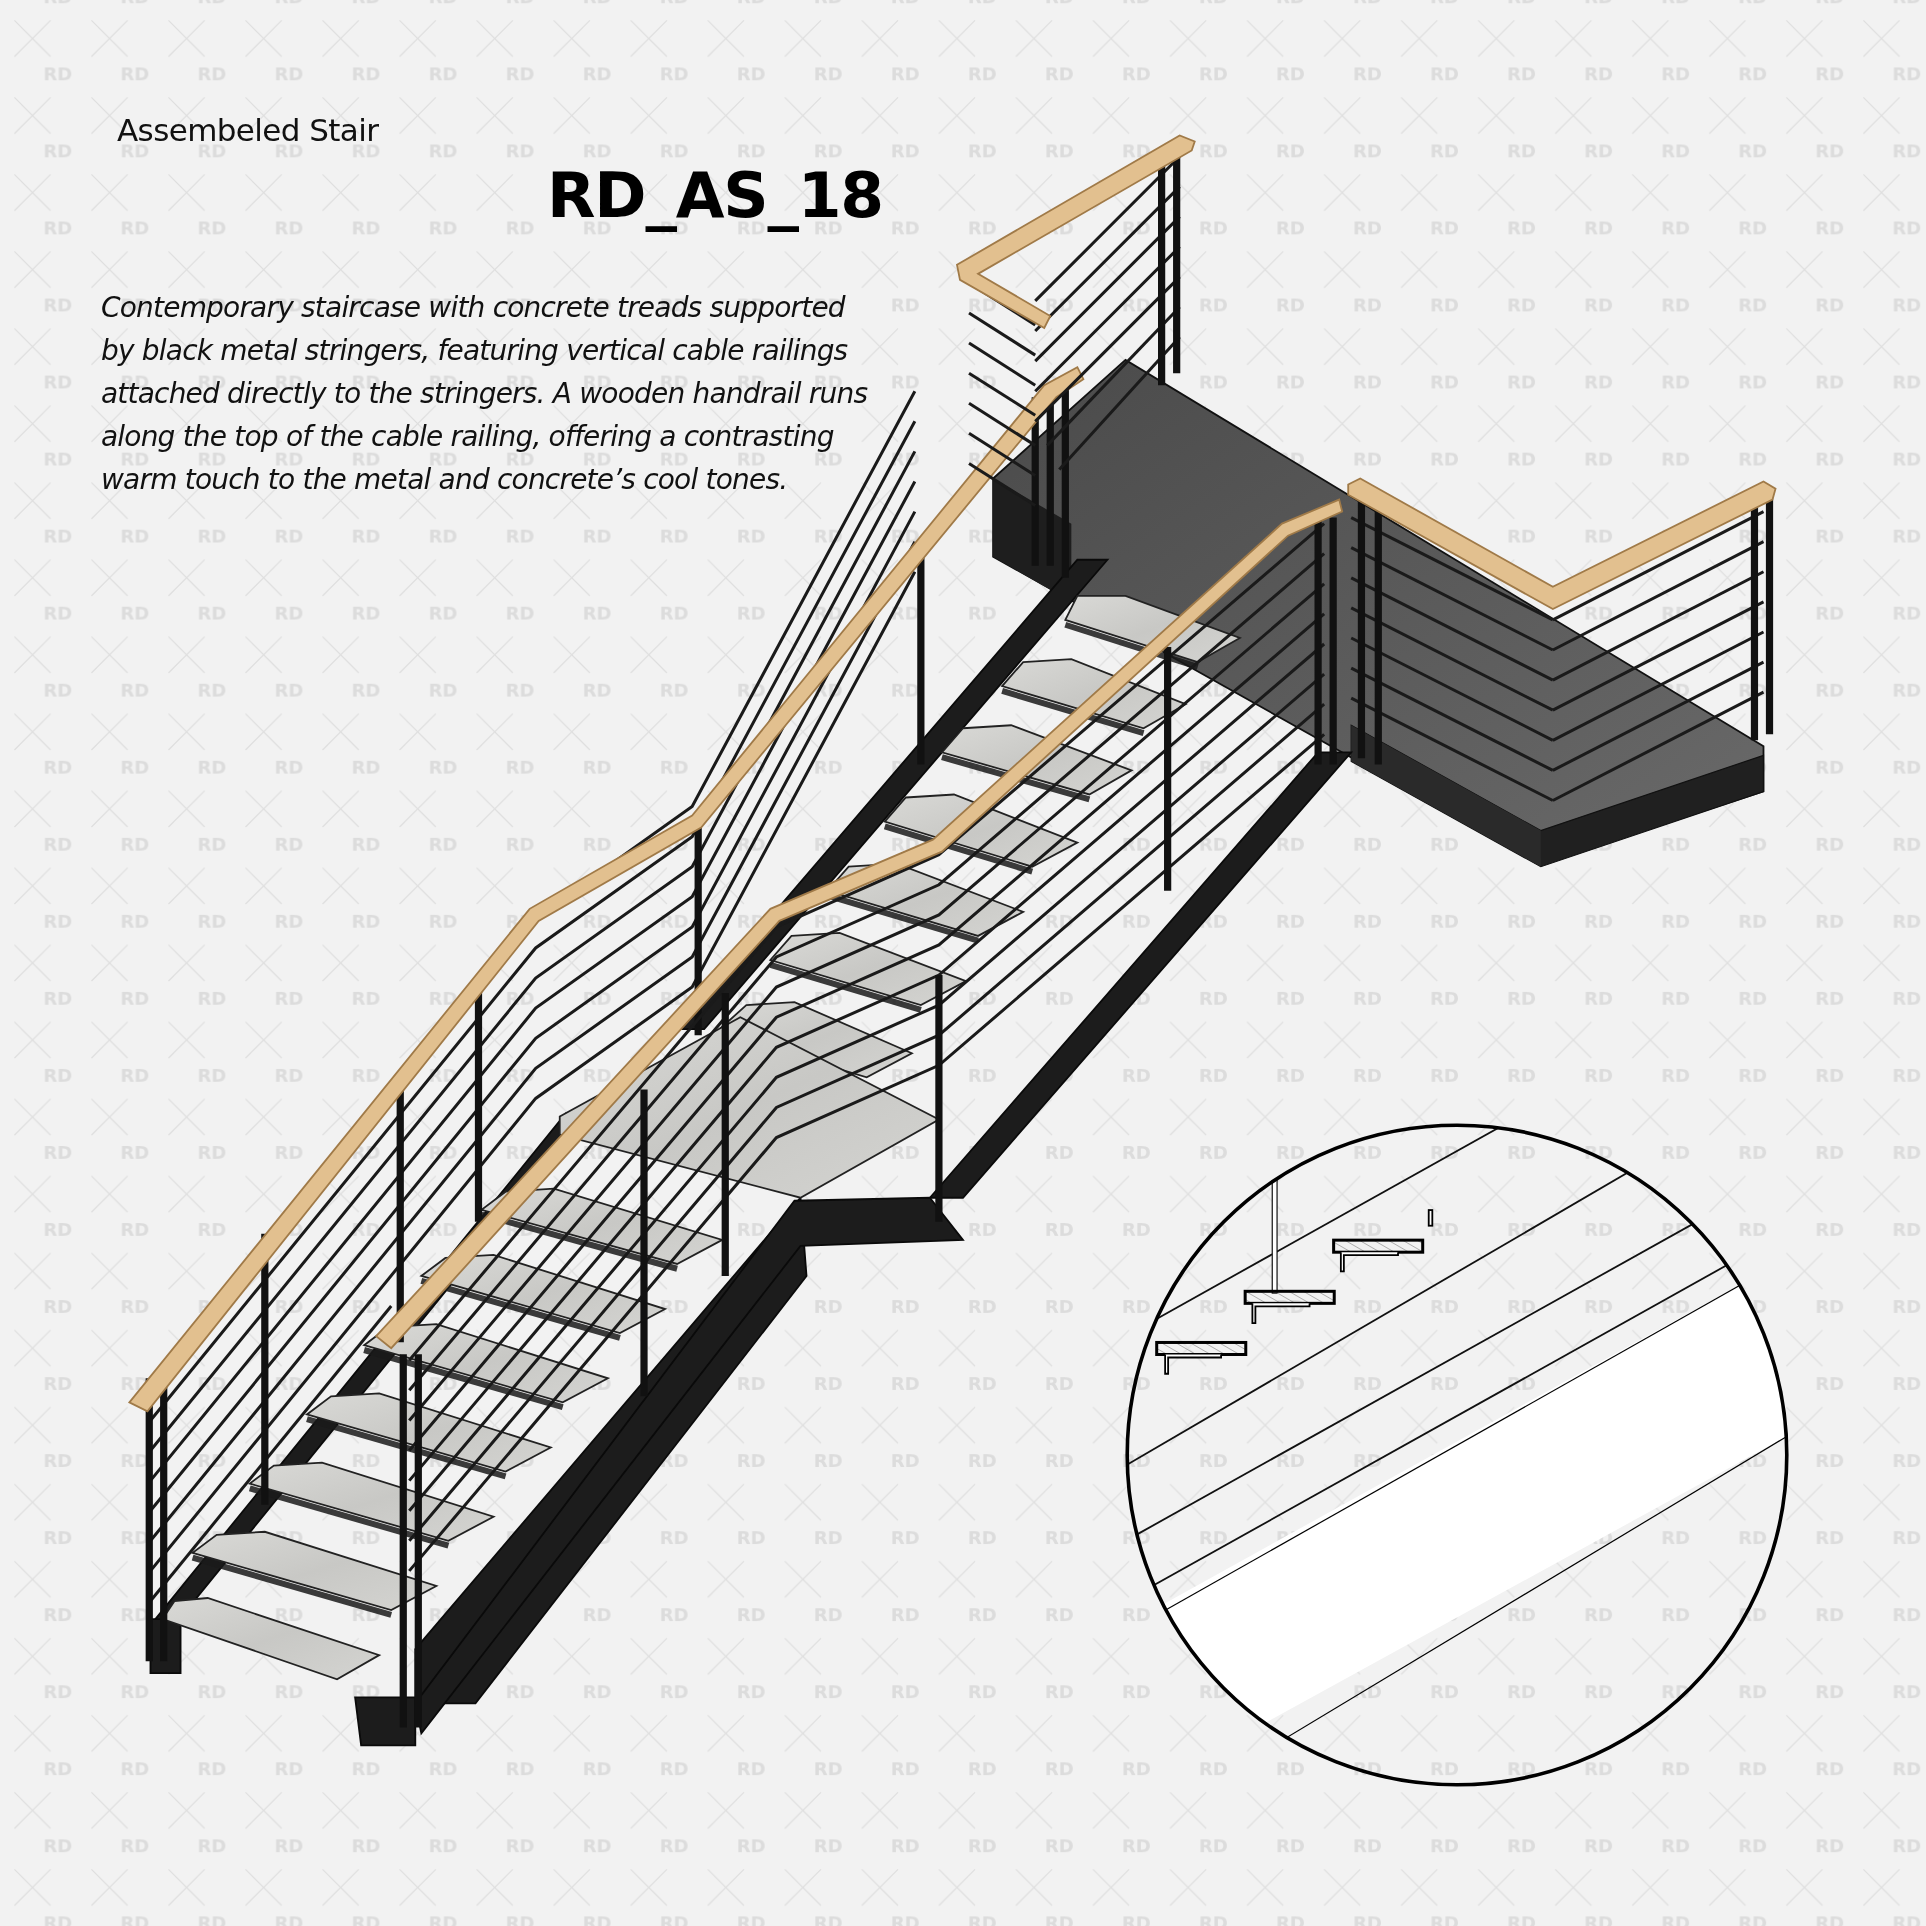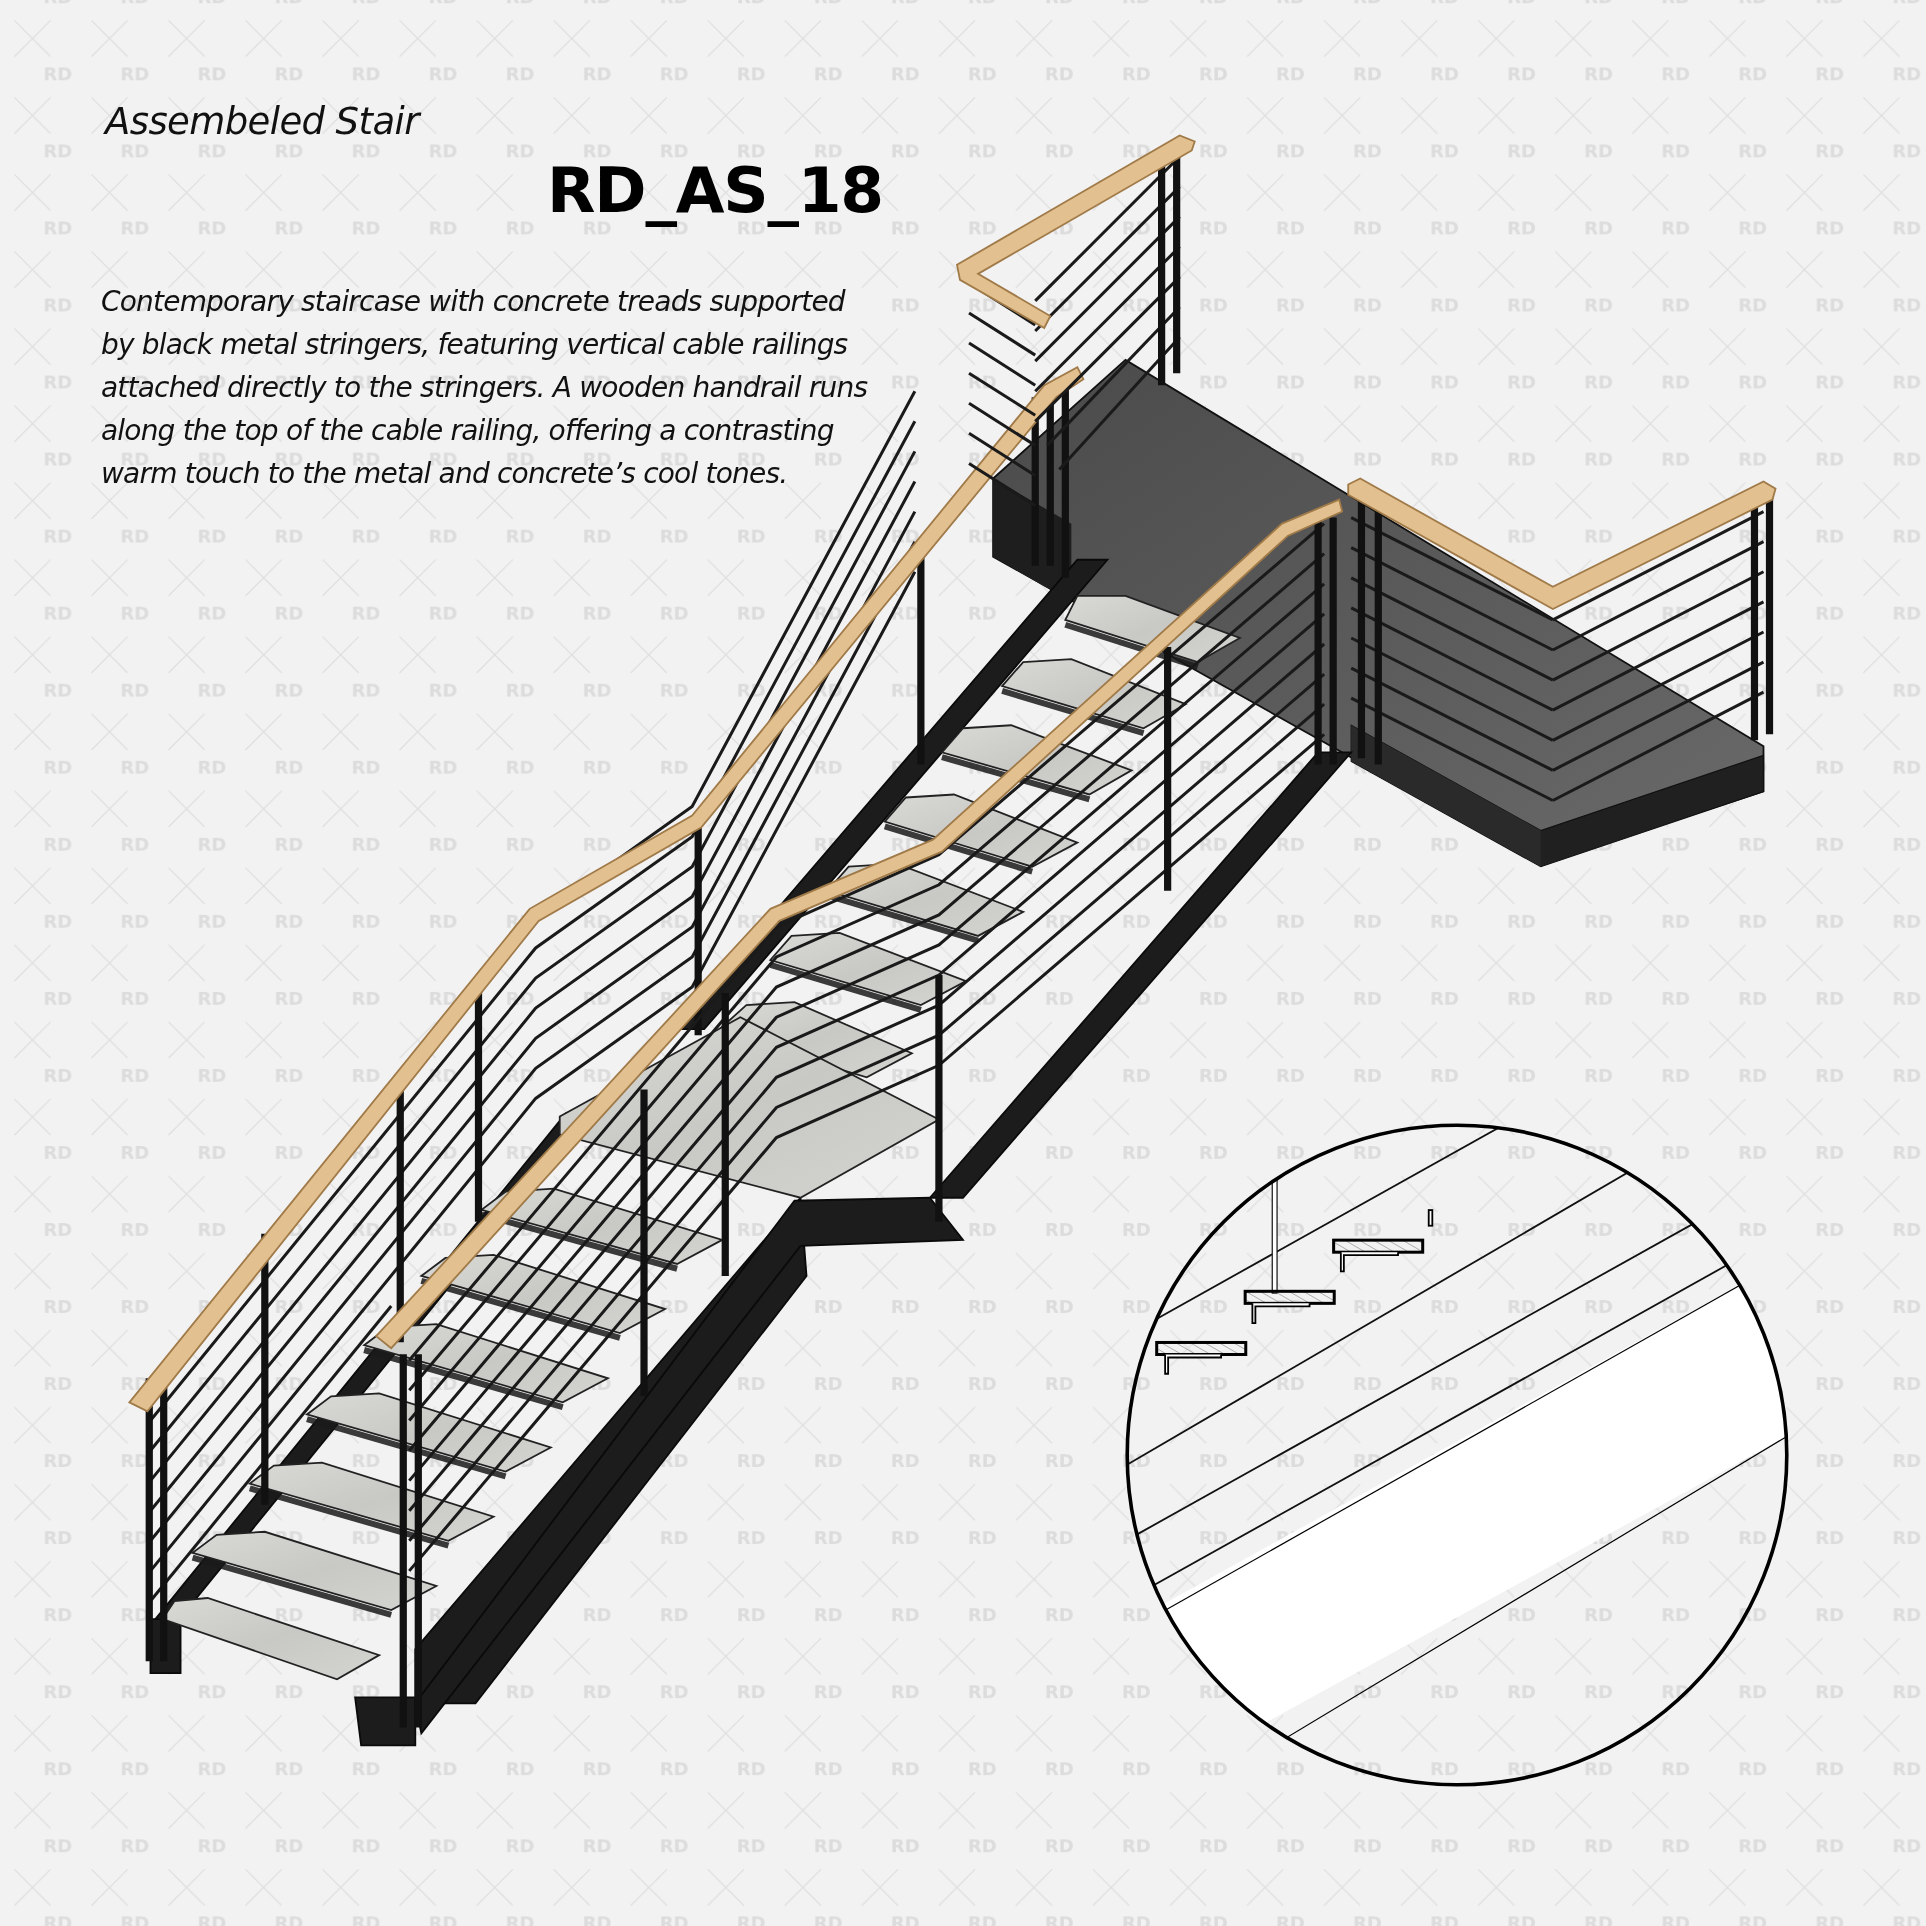--- a/index.html
+++ b/index.html
@@ -4,29 +4,29 @@
 <style>
   html, body { margin: 0; padding: 0; }
   body {
     width: 1926px; height: 1926px; overflow: hidden; position: relative;
     background: #f2f2f2;
     font-family: "Liberation Sans", "DejaVu Sans", sans-serif;
   }
   .watermark-layer { position: absolute; inset: 0; z-index: 0; }
   .header { position: absolute; left: 101px; top: 96px; z-index: 2; width: 782px; }
   .subtitle {
-    font-family: "DejaVu Sans", sans-serif; font-style: italic; font-weight: 400;
-    font-size: 37px; color: #111; letter-spacing: -0.6px; margin: 4px;
+    font-family: "DejaVu Sans", sans-serif; font-weight: 400;
+    font-size: 31px; color: #111; letter-spacing: -0.6px; margin: 16px;
   }
   .title {
     font-family: "DejaVu Sans", sans-serif; font-weight: 700;
     font-size: 63px; line-height: 1; color: #000; margin: 15.6px 0 0 -2.4px; letter-spacing: -1.2px; text-align: right;
   }
   .description {
-    position: absolute; left: 101px; top: 280px; width: 776px; z-index: 2;
+    position: absolute; left: 101px; top: 286px; width: 776px; z-index: 2;
     font-family: "DejaVu Sans", sans-serif; font-style: italic;
     font-size: 28px; line-height: 43px; color: #111; margin: 0; letter-spacing: -0.8px;
   }
   .stair-render { position: absolute; left: 0; top: 0; z-index: 1; }
   .detail-callout { position: absolute; left: 1123px; top: 1121px; z-index: 1; }
 </style>
 </head>
 <body>
 
 <svg class="watermark-layer" width="1926" height="1926" viewBox="0 0 3200 3200">

